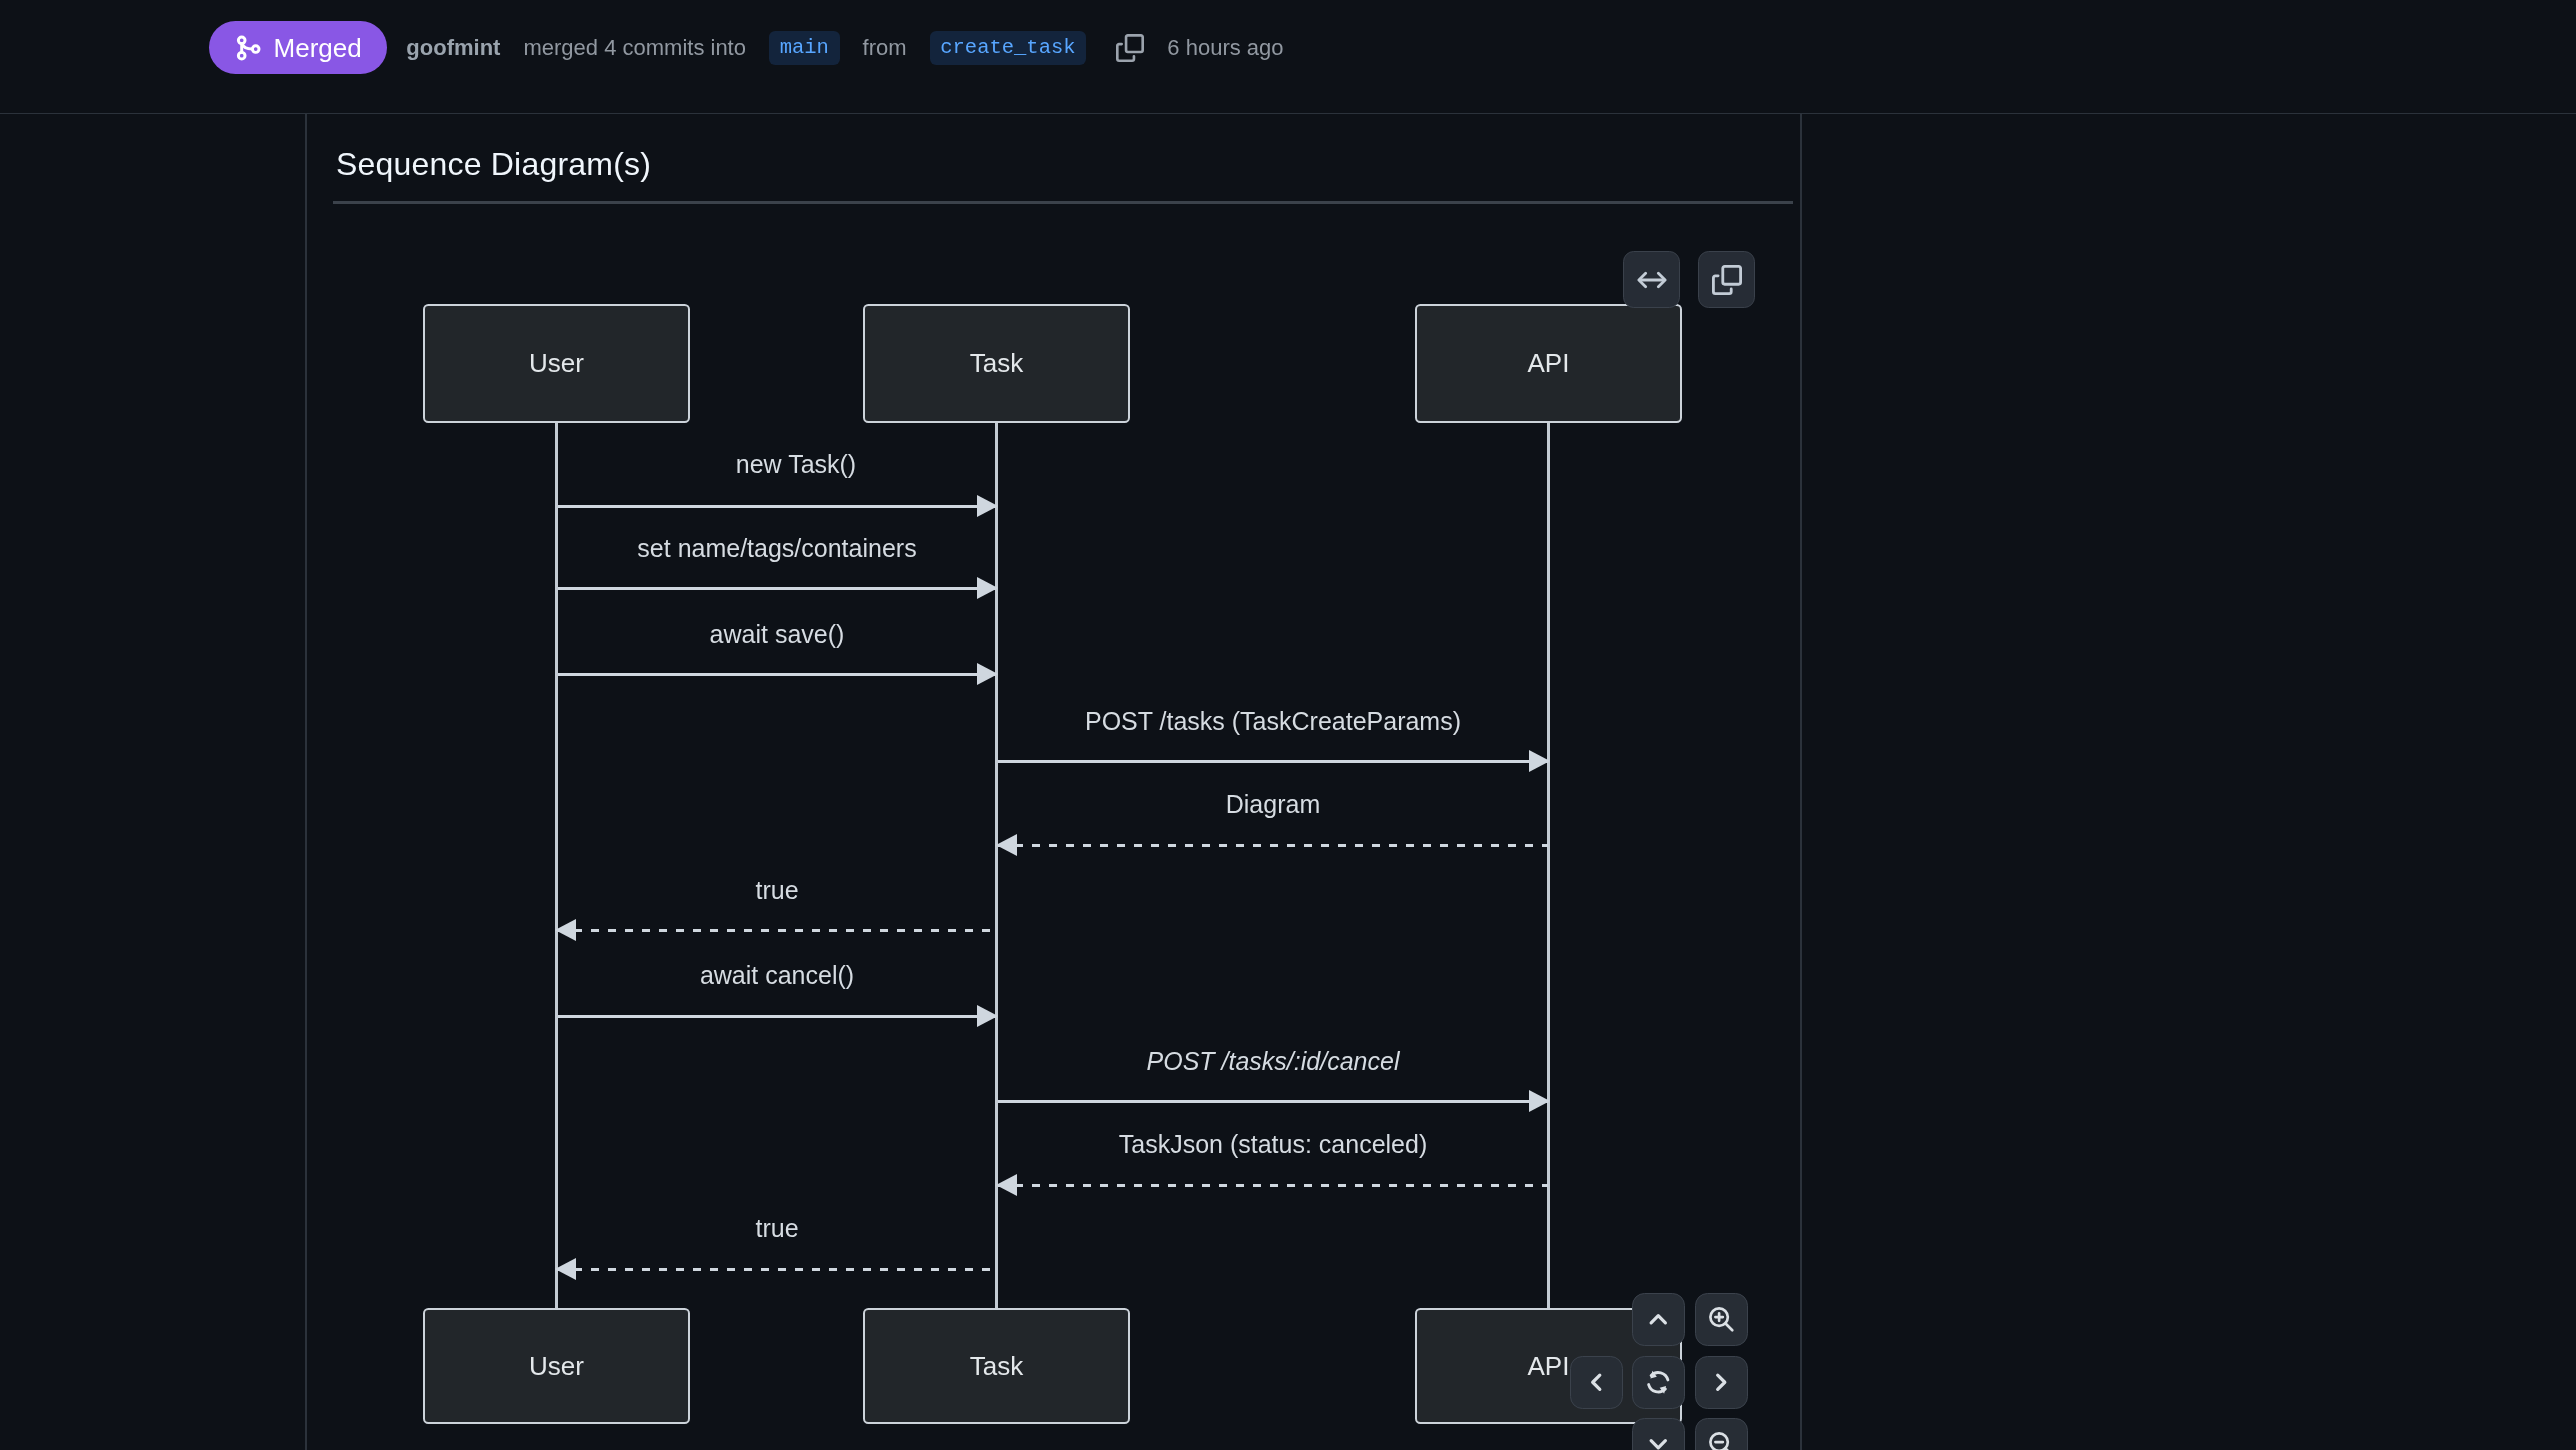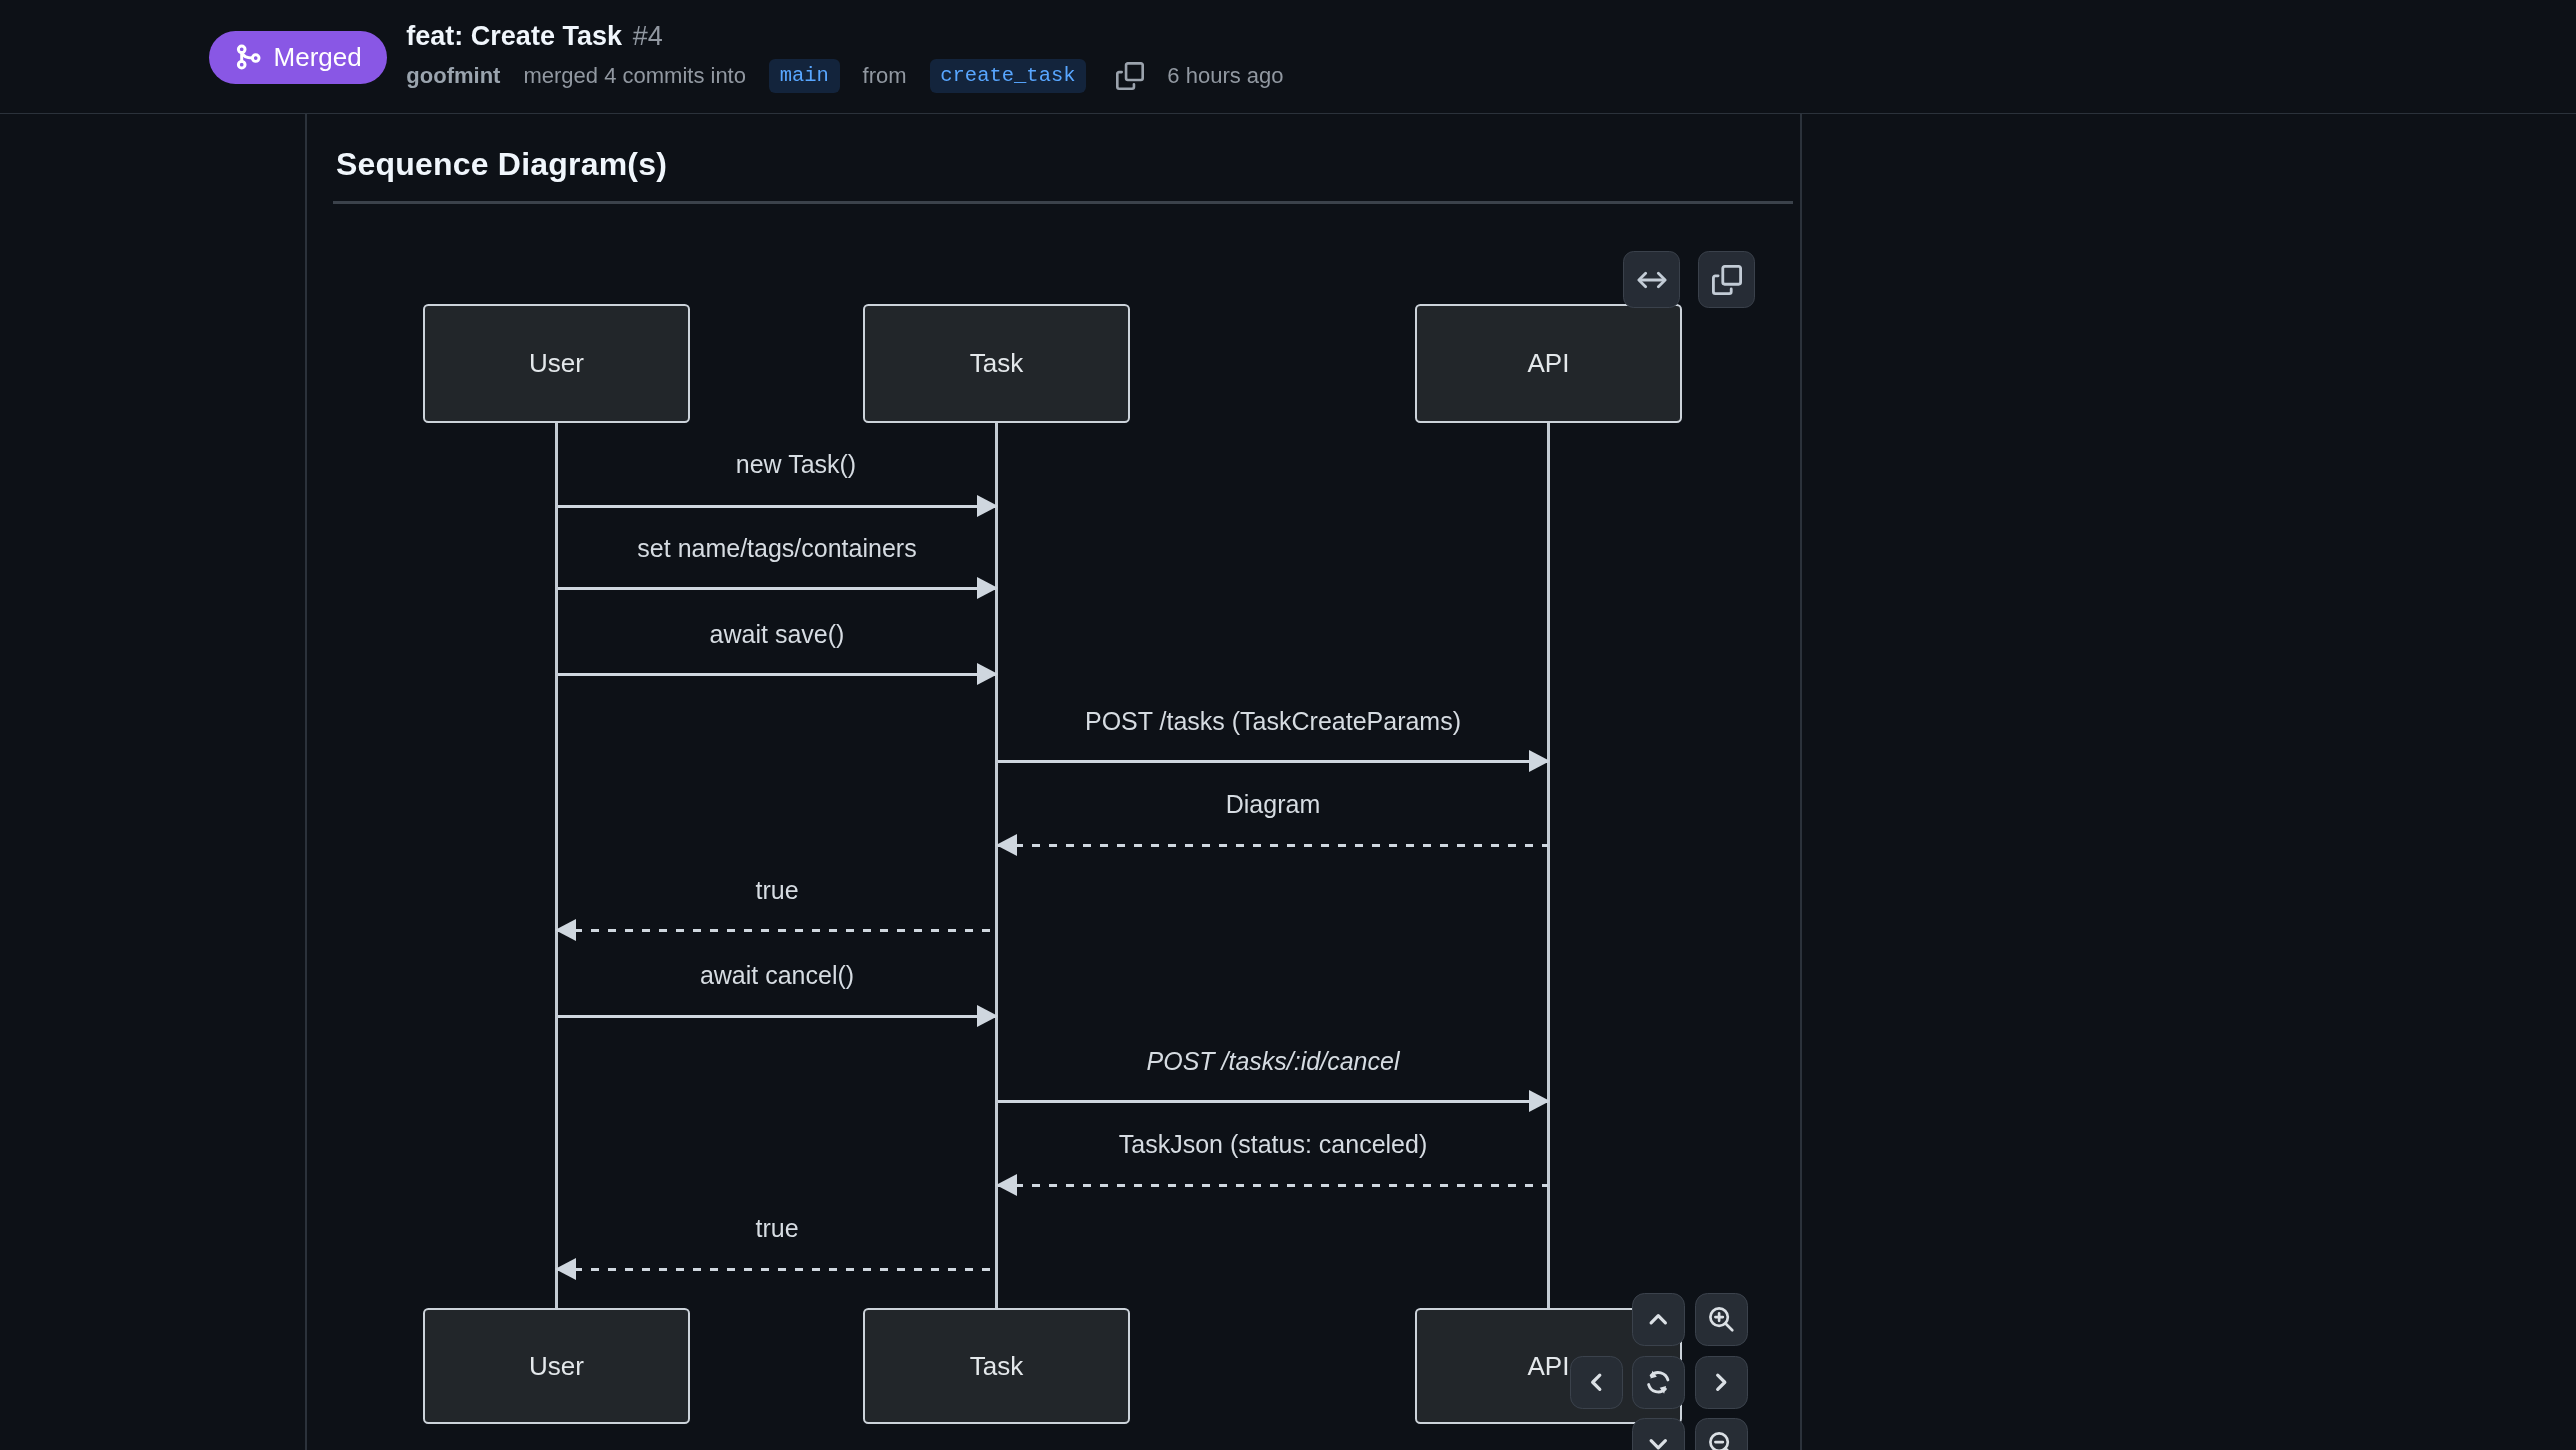--- a/index.html
+++ b/index.html
@@ -40,21 +40,21 @@
   .hdr-copy-btn {
     background:none; border:none; cursor:pointer; color:#9ba3ad;
     display:flex; align-items:center; margin-left:7.1px;
   }
   .hdr-copy-btn svg { width:28px; height:28px; }
 
   
   .v-divider { position:absolute; top:114px; bottom:0; width:1.8px; background:#2b323b; }
   .section-heading {
     position:absolute; left:336px; top:146px;
-    font-size:32px; font-weight:700; color:#f0f6fc; letter-spacing:0.2px;
+    font-size:32px; font-weight:400; color:#f0f6fc; letter-spacing:0.2px;
   }
   .heading-rule {
     position:absolute; left:333px; top:201px; width:1460px; height:2.7px;
     background:#3b424b;
   }
 
   
   .diagram { position:absolute; left:0; top:0; width:2576px; height:1375px; }
   .lifeline { position:absolute; width:2.7px; top:423px; height:886px; background:#c3cbd3; z-index:1; }
   .actor-box {
@@ -109,24 +109,20 @@
         <svg viewBox="0 0 16 16" fill="none" stroke="#ffffff" stroke-width="1.7" stroke-linecap="round">
           <circle cx="4.4" cy="3.6" r="1.9"></circle>
           <circle cx="4.4" cy="12.4" r="1.9"></circle>
           <circle cx="12.4" cy="8.6" r="1.9"></circle>
           <path d="M4.4 5.5 v5"></path>
           <path d="M4.6 5.6 C 5.3 7.6, 7.6 8.6, 10.4 8.6"></path>
         </svg>
         <span>Merged</span>
       </div>
       <div class="pr-titles">
-        <div class="pr-title-row">
-          <span class="pr-title">feat: Create Task</span>
-          <span class="pr-number">#4</span>
-        </div>
         <div class="pr-meta-row">
           <span class="pr-author">goofmint</span>
           <span>merged 4 commits into</span>
           <span class="branch-chip">main</span>
           <span>from</span>
           <span class="branch-chip">create_task</span>
           <button class="hdr-copy-btn">
             <svg viewBox="0 0 16 16" fill="currentColor">
               <path d="M0 6.75C0 5.784.784 5 1.75 5h1.5a.75.75 0 0 1 0 1.5h-1.5a.25.25 0 0 0-.25.25v7.5c0 .138.112.25.25.25h7.5a.25.25 0 0 0 .25-.25v-1.5a.75.75 0 0 1 1.5 0v1.5A1.75 1.75 0 0 1 9.25 16h-7.5A1.75 1.75 0 0 1 0 14.25Z"></path>
               <path d="M5 1.75C5 .784 5.784 0 6.75 0h7.5C15.216 0 16 .784 16 1.75v7.5A1.75 1.75 0 0 1 14.25 11h-7.5A1.75 1.75 0 0 1 5 9.25Zm1.75-.25a.25.25 0 0 0-.25.25v7.5c0 .138.112.25.25.25h7.5a.25.25 0 0 0 .25-.25v-7.5a.25.25 0 0 0-.25-.25Z"></path>

